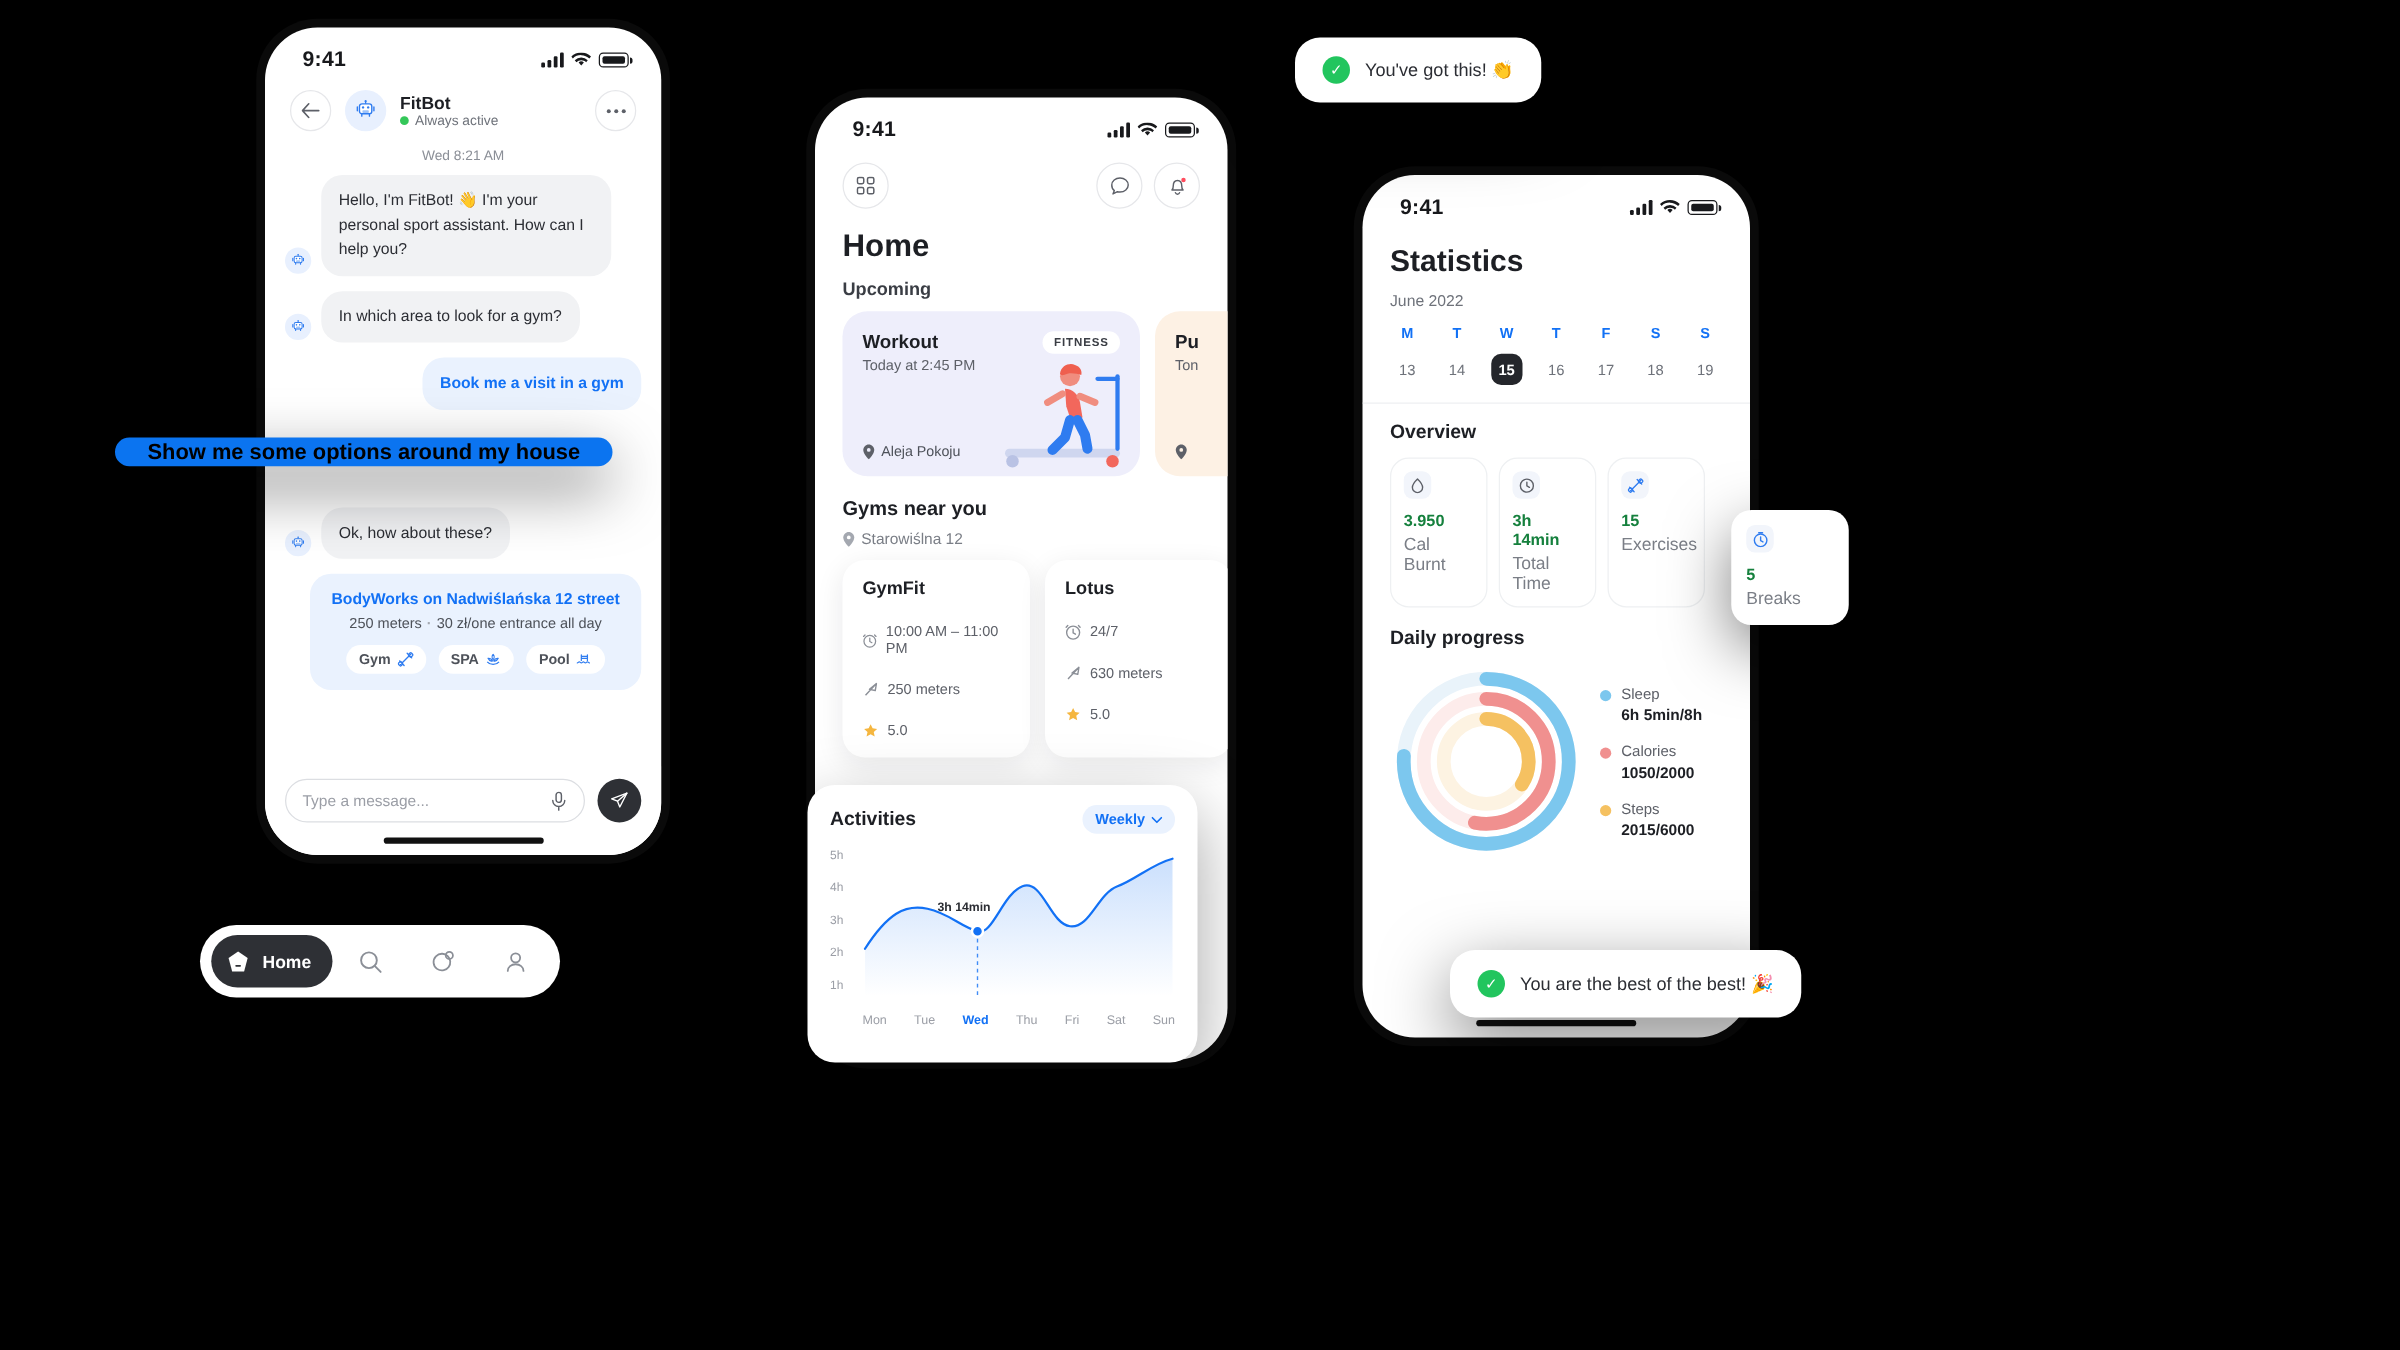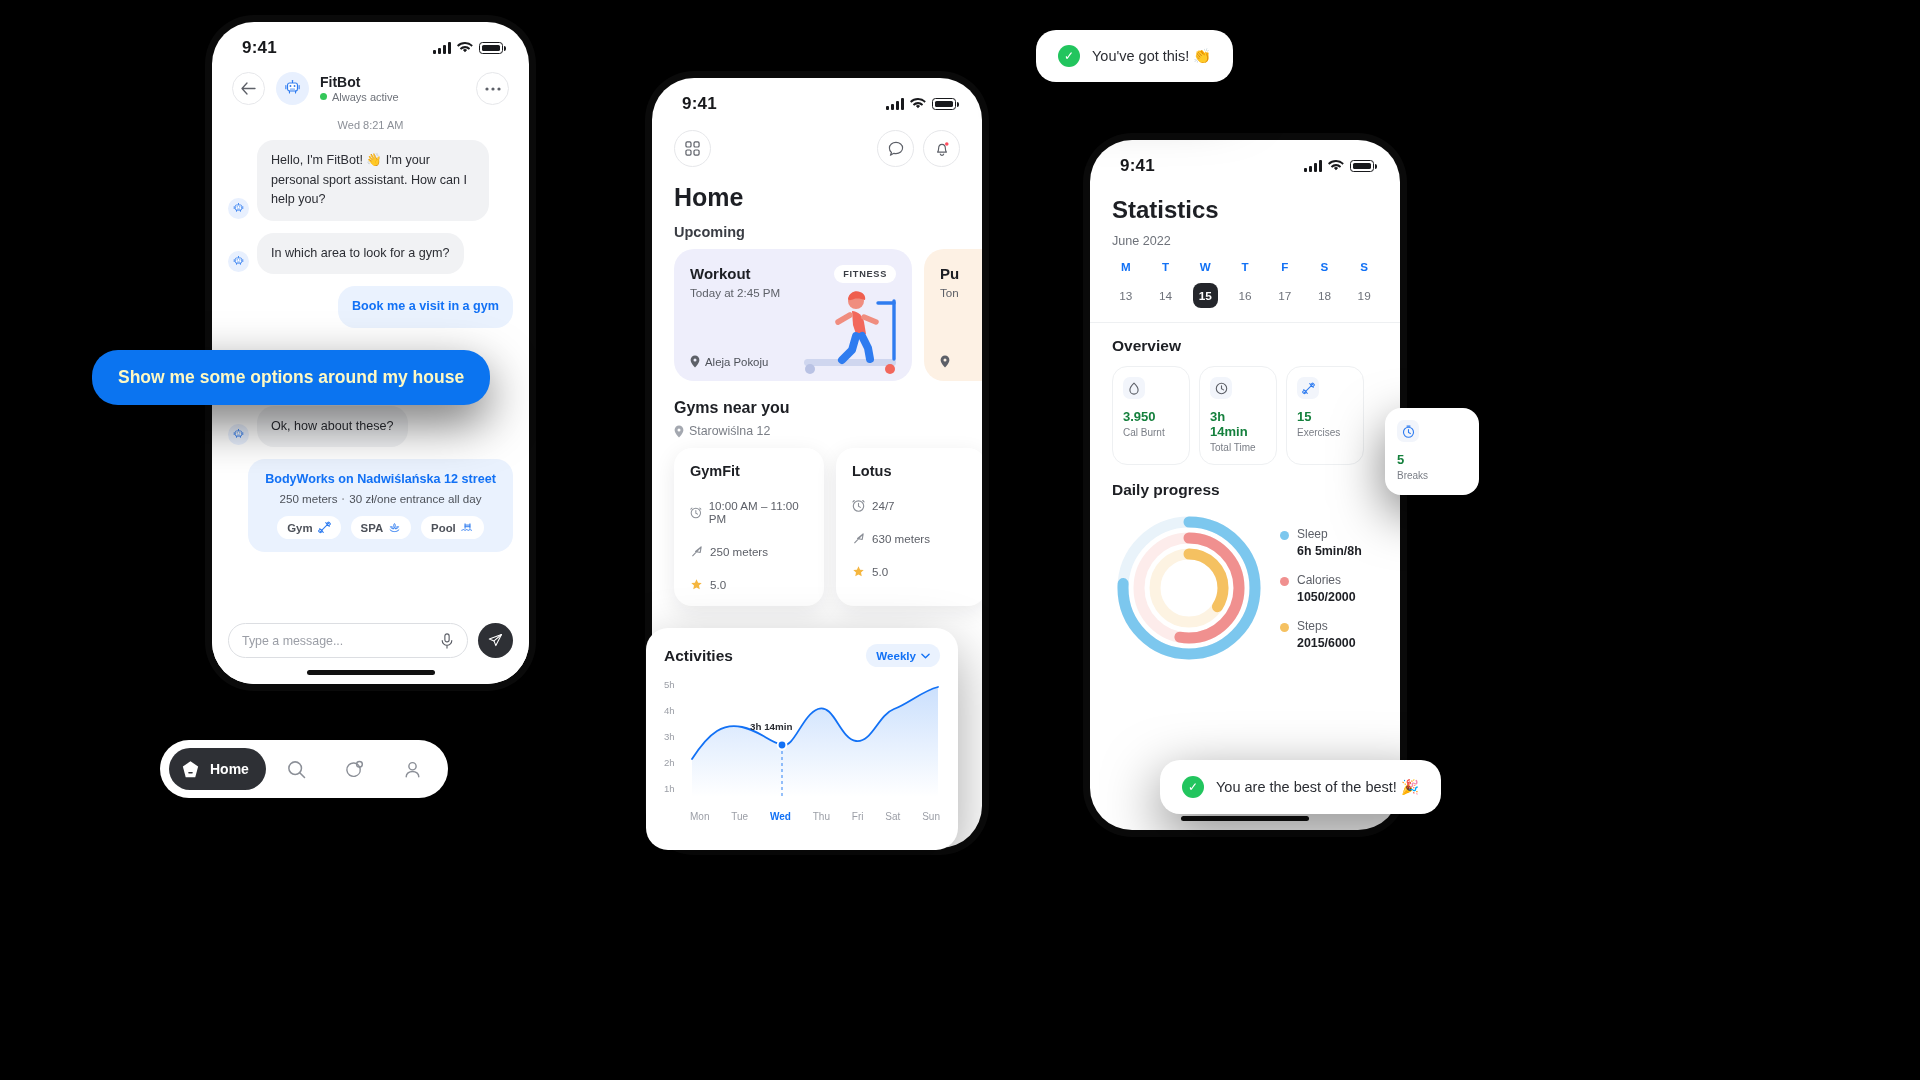--- a/index.html
+++ b/index.html
@@ -118,21 +118,21 @@
              justify-content:center; font-size:11.8px; color:#6e727a; }
   .dn.sel span { background:#24262b; color:#fff; font-weight:700; }
   .sep { height:1px; background:#eef0f2; margin:14px 0 0; }
   .ov-t { font-size:15.5px; font-weight:700; color:#1d1f24; padding:14px 22px 0; }
   .ov-row { display:flex; gap:9px; padding:11px 0 0 22px; }
   .ov-c { background:#fff; border:1px solid #eef0f2; border-radius:15px; width:78px;
           flex:none; padding:10px 10px 11px; }
   .ov-ic { width:22px;height:22px;border-radius:7px;background:#f2f5fb;
            display:flex;align-items:center;justify-content:center;margin-bottom:10px; }
   .ov-v { font-size:13px; font-weight:700; color:#15803d; }
-  .ov-l { font-size:10px; color:#7a7e86; margin-top:3px; }
+  .ov-l { font-size:14px; color:#7a7e86; margin-top:3px; }
   .dp-t { font-size:15.5px; font-weight:700; color:#1d1f24; padding:16px 22px 0; }
   .dp-body { display:flex; align-items:center; gap:10px; padding:8px 18px 0; }
   .legend { display:flex; flex-direction:column; gap:15px; }
   .lg { display:flex; gap:8px; align-items:flex-start; }
   .lg i { width:9px;height:9px;border-radius:50%;margin-top:4px;flex:none; }
   .lg-n { font-size:12px; color:#5d6068; }
   .lg-v { font-size:12.4px; font-weight:700; color:#1d1f24; margin-top:3px; }
 
   
   .float { position:absolute; background:#fff; border-radius:18px;
@@ -310,21 +310,21 @@
         <svg width="15" height="15" viewBox="0 0 18 18">
             <path d="M16.2 1.8L1.6 7.3l5.6 2.2 2.2 5.6 6.8-13.3z" fill="none" stroke="#fff" stroke-width="1.3" stroke-linejoin="round"></path>
             <path d="M16.2 1.8L7.2 9.5" stroke="#fff" stroke-width="1.3" stroke-linecap="round"></path>
           </svg>
       </div>
       <div class="homebar"></div>
     </div>
   </div>
 
   <div id="floating-msg" style="position:absolute;left:92px;top:350px;background:#0b74f0;
-       color:#fef9c3;border-radius:26px;padding:17px 26px;font-size:17.5px;font-weight:600;
+       color:#000000;border-radius:26px;padding:1px 26px;font-size:17.5px;font-weight:600;
        box-shadow:0 18px 48px rgba(0,0,0,.55);">Show me some options around my house</div>
 
   <div class="phone" id="phone-home">
     <div class="statusbar">
       <div class="sb-time">9:41</div>
       <div class="sb-right">
         <span class="bars">
             <i></i>
             <i></i>
             <i></i>

